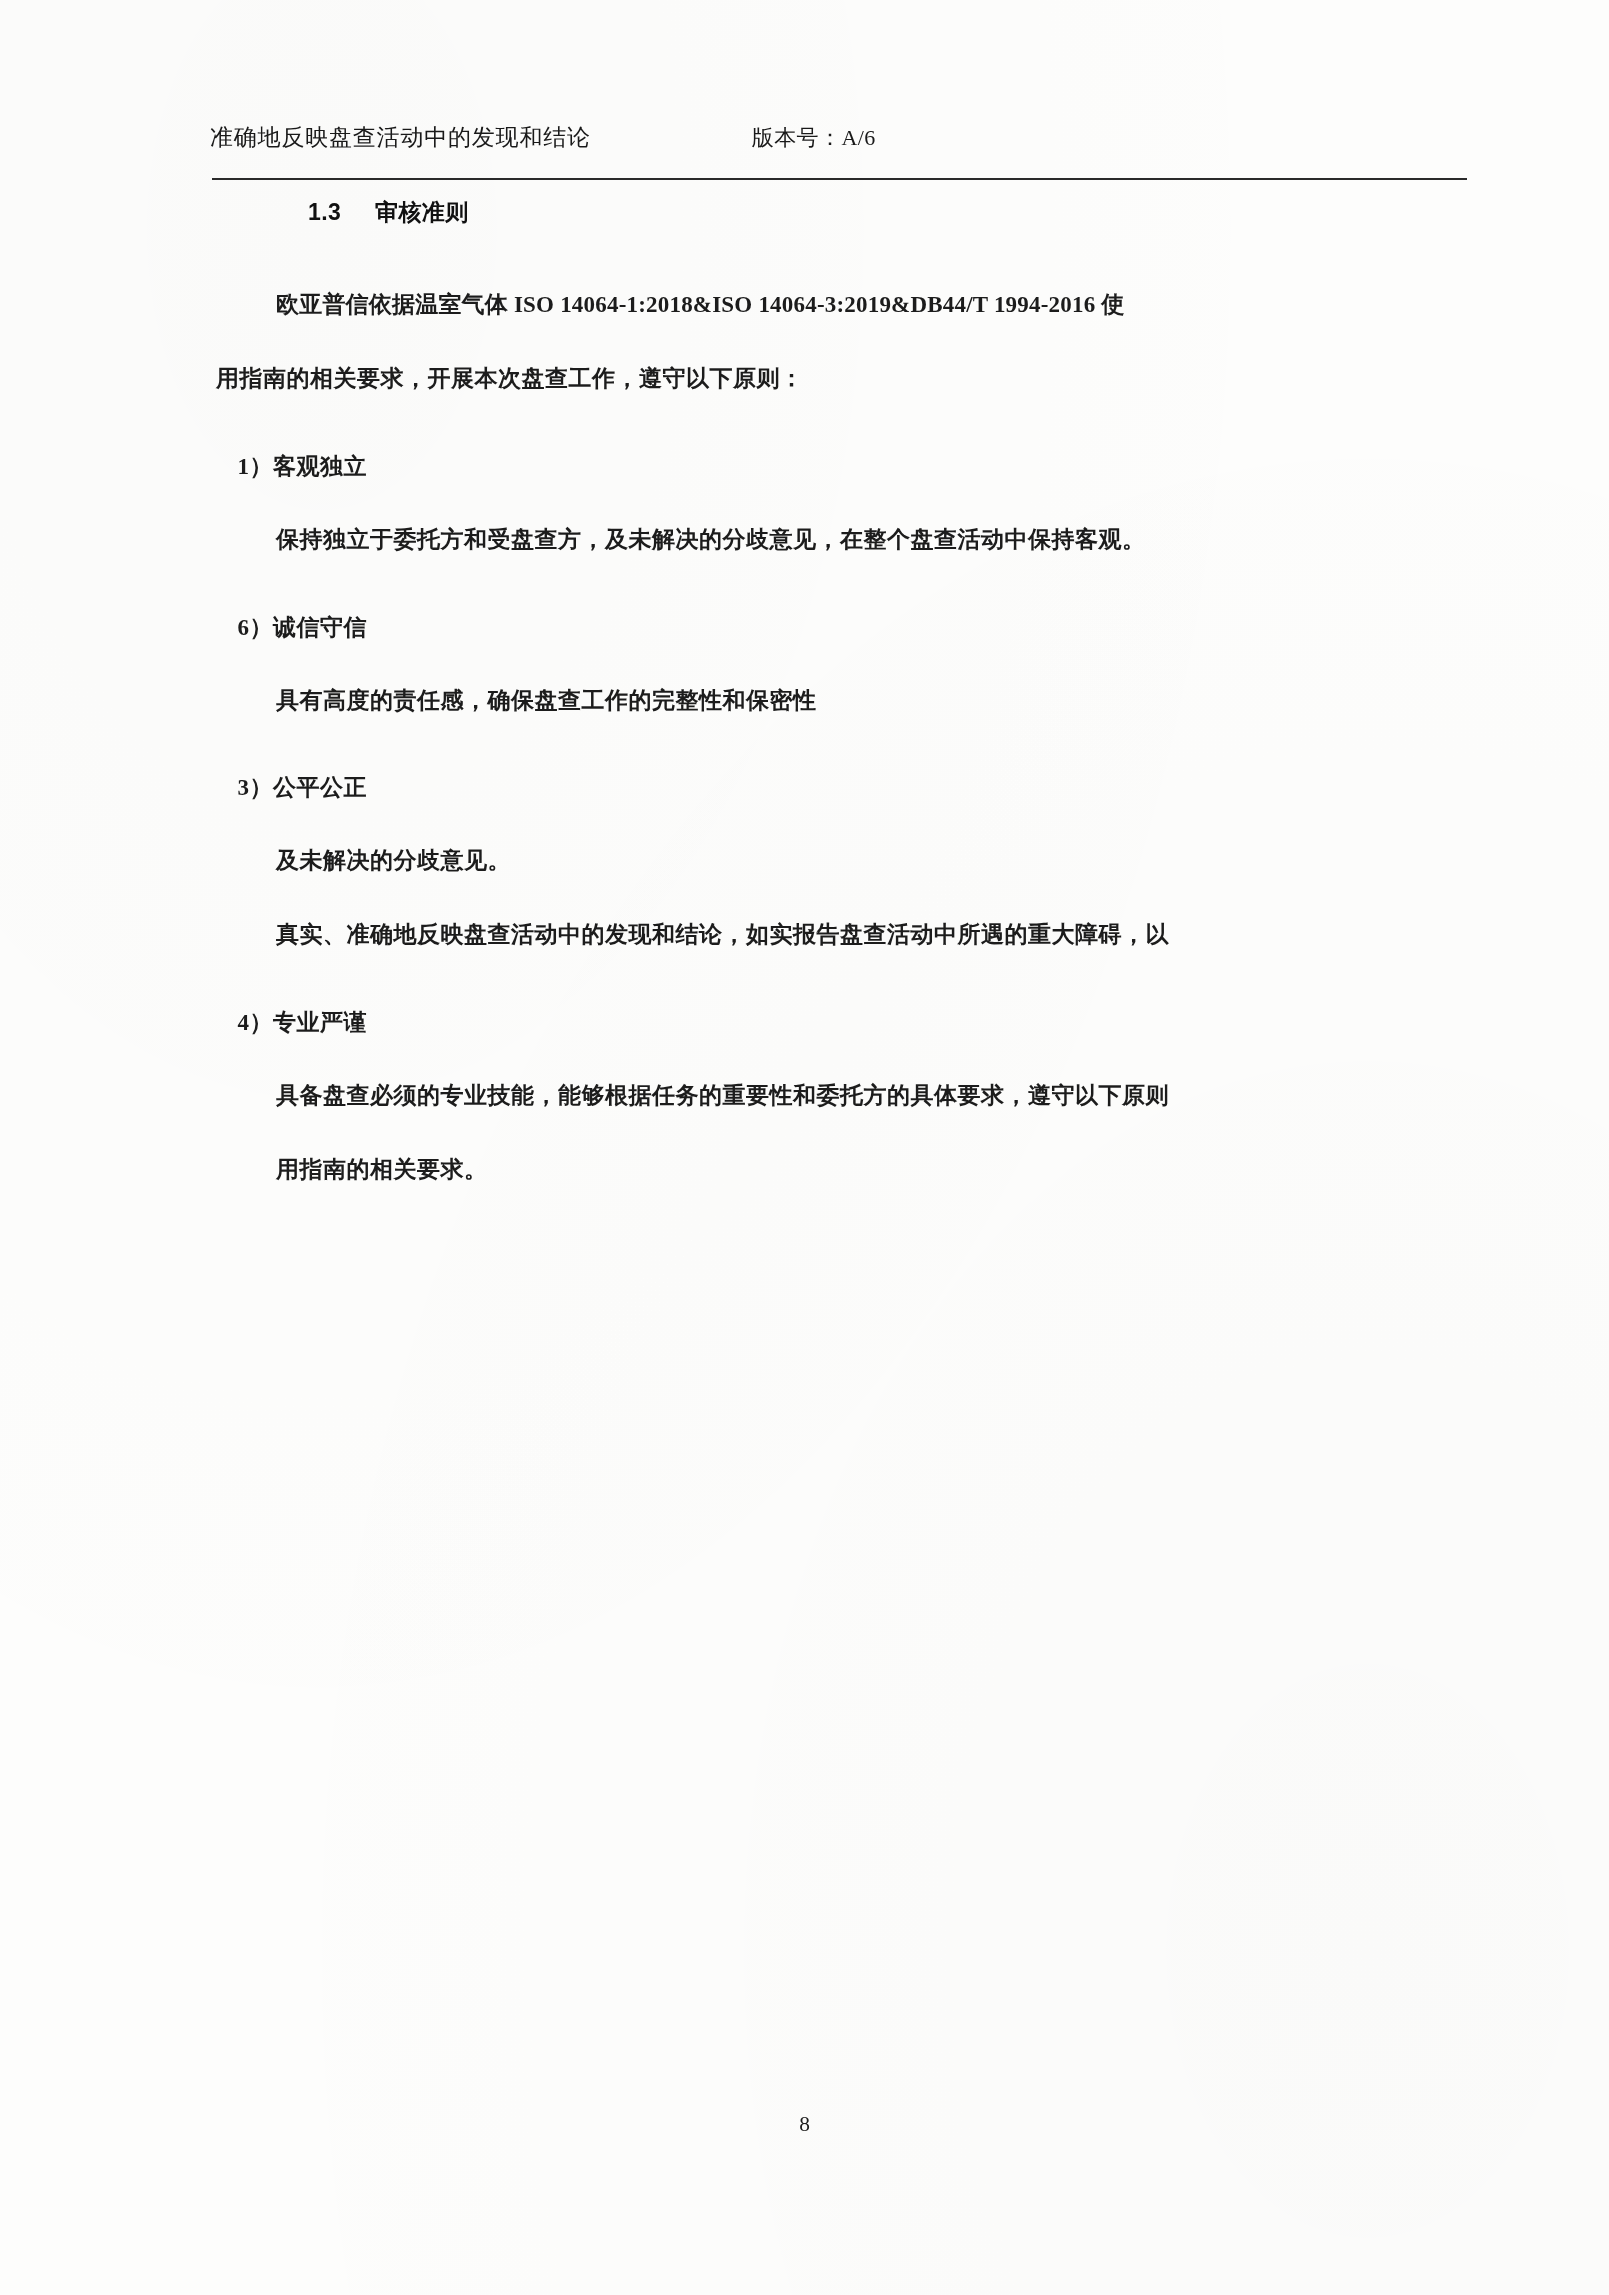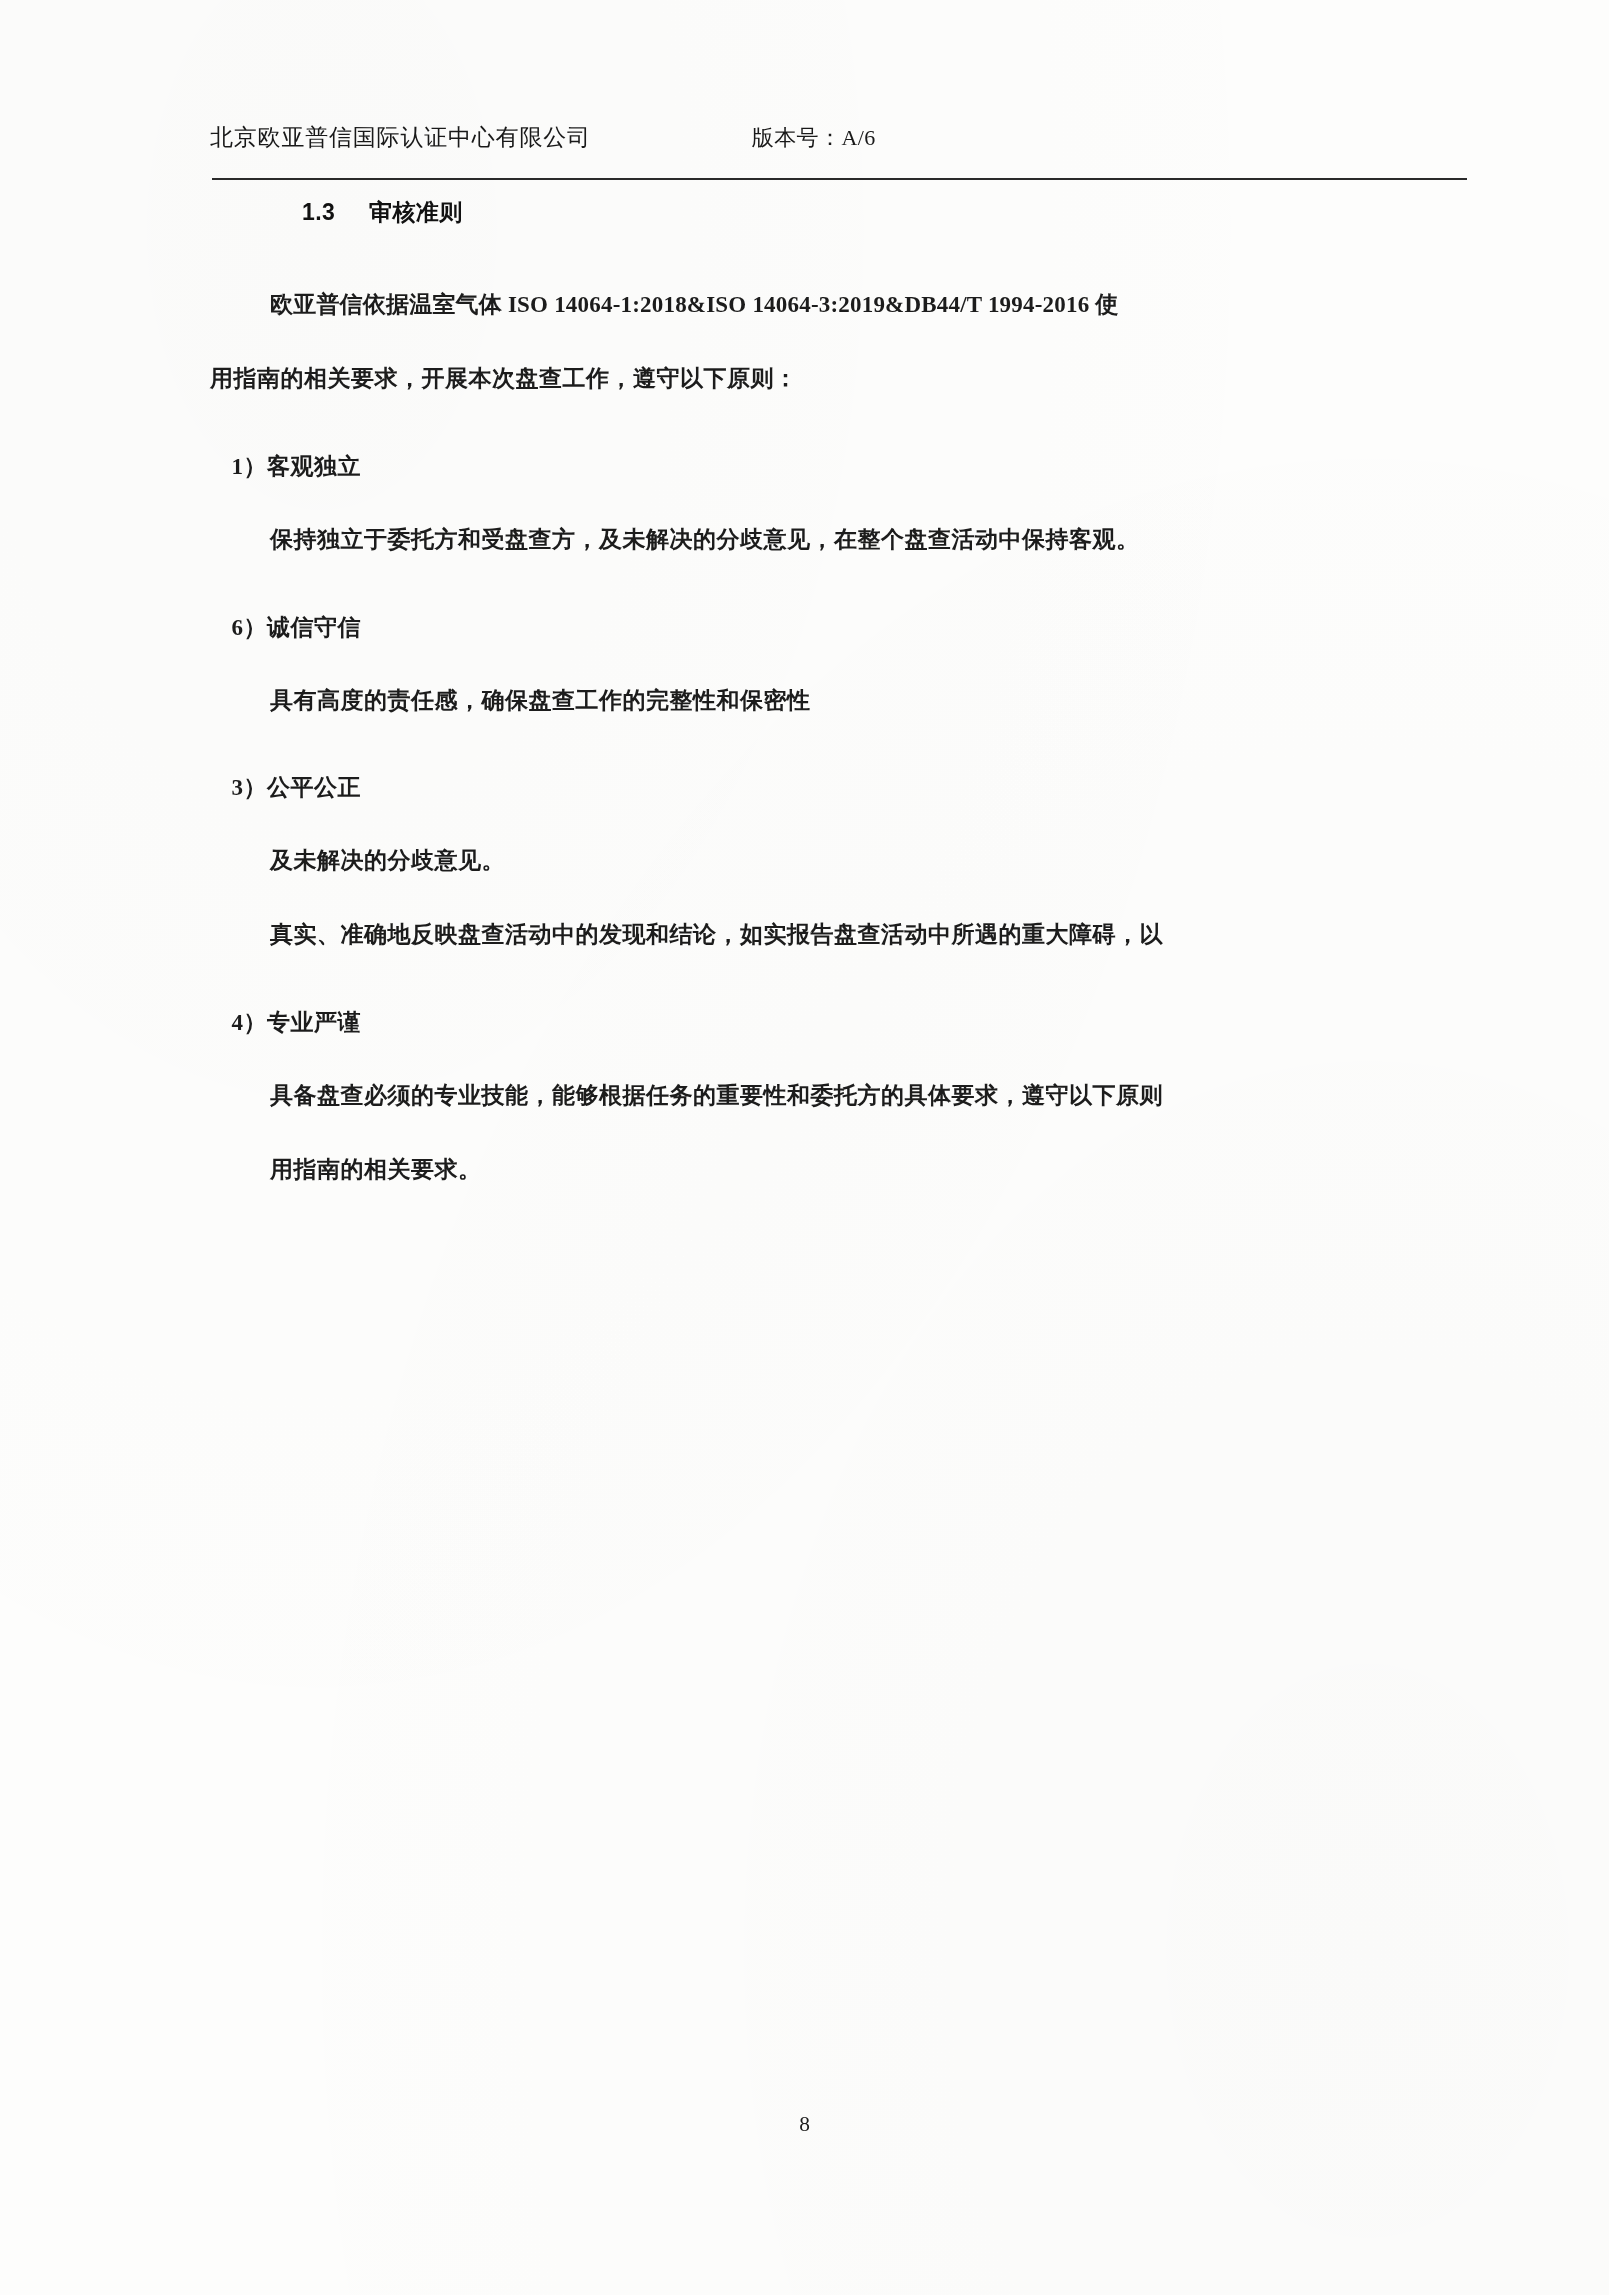--- a/index.html
+++ b/index.html
@@ -56,21 +56,21 @@
     top: 178px;
     left: 212px;
     right: 142px;
     height: 1.5px;
     background: #2a2a2a;
   }
   
   .body-block {
     position: absolute;
     top: 197px;
-    left: 210px;
+    left: 216px;
     right: 153px;
   }
   .section-heading {
     font-family: "Liberation Sans", sans-serif;
     font-weight: bold;
     font-size: 23px;
     color: #111111;
     margin: 0 0 0 92px;
     letter-spacing: 0.4px;
   }
@@ -130,21 +130,21 @@
     font-size: 21.4px;
     color: #1c1c1c;
   }
 </style>
 </head>
 <body>
 
 <div class="page">
 
   <div class="header">
-    <div class="header-company">北京欧亚普信国际认证中心有限公司</div>
+    <div class="header-company">准确地反映盘查活动中的发现和结论</div>
     <div class="header-version">版本号：A/6</div>
   </div>
   <div class="header-rule"></div>
 
   <div class="body-block">
 
     <h2 class="section-heading">
       <span class="num">1.3</span><span>审核准则</span>
     </h2>
 

